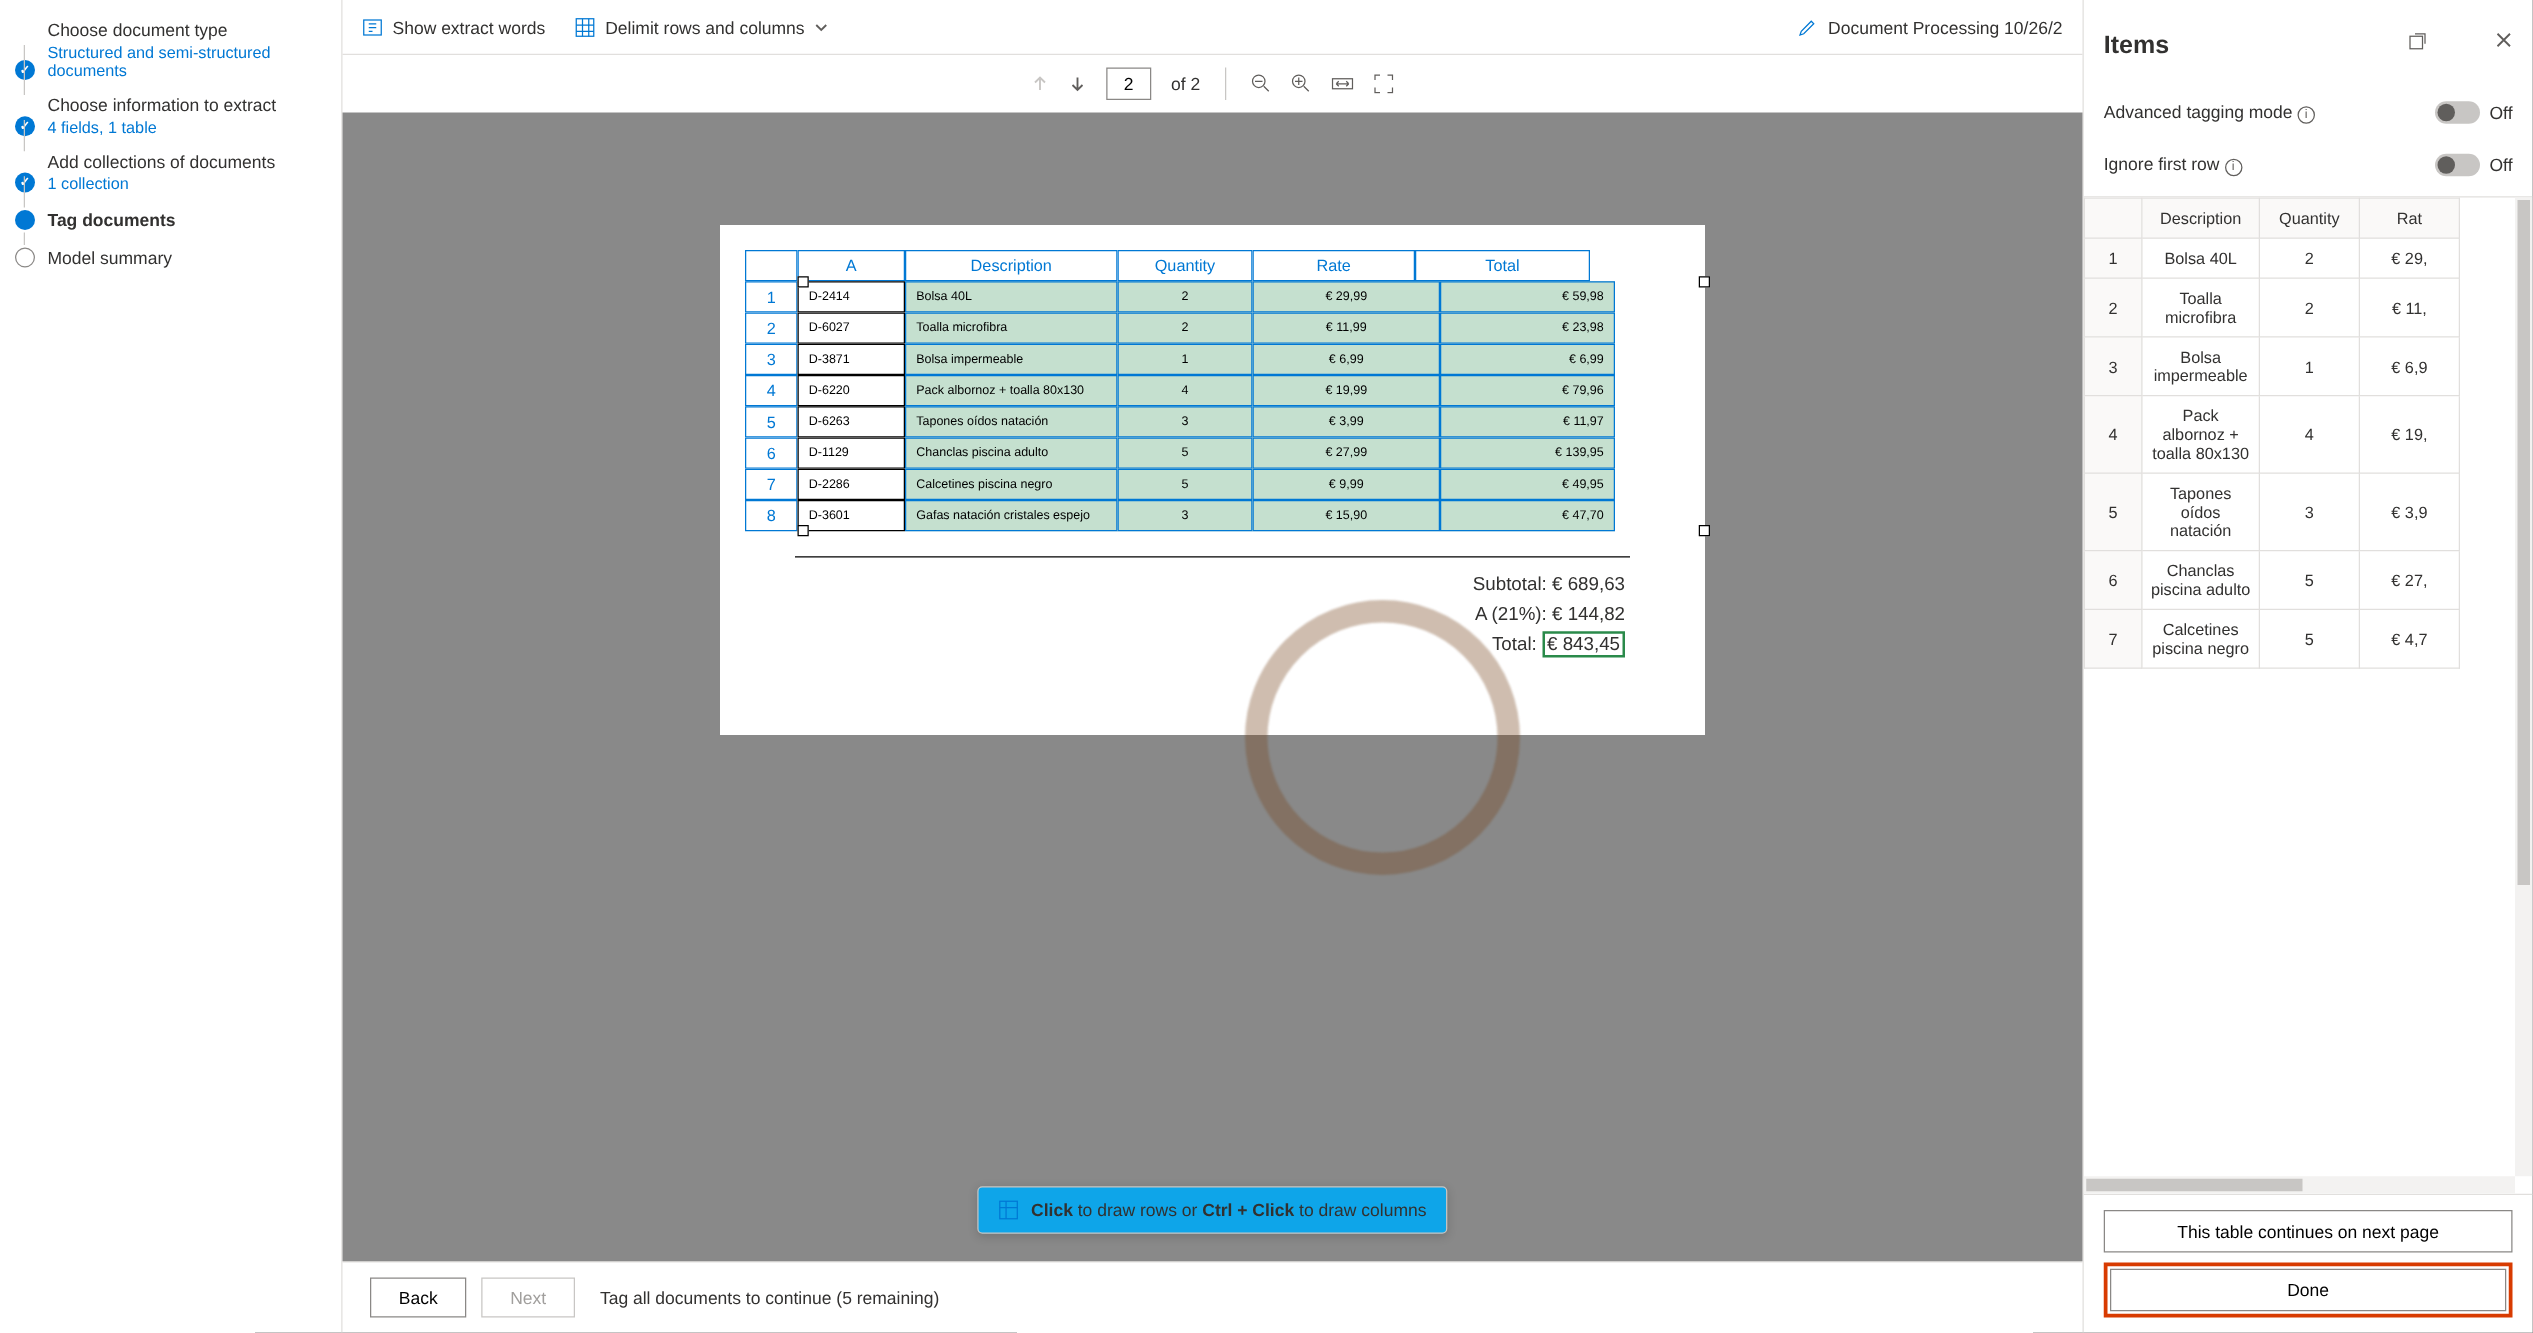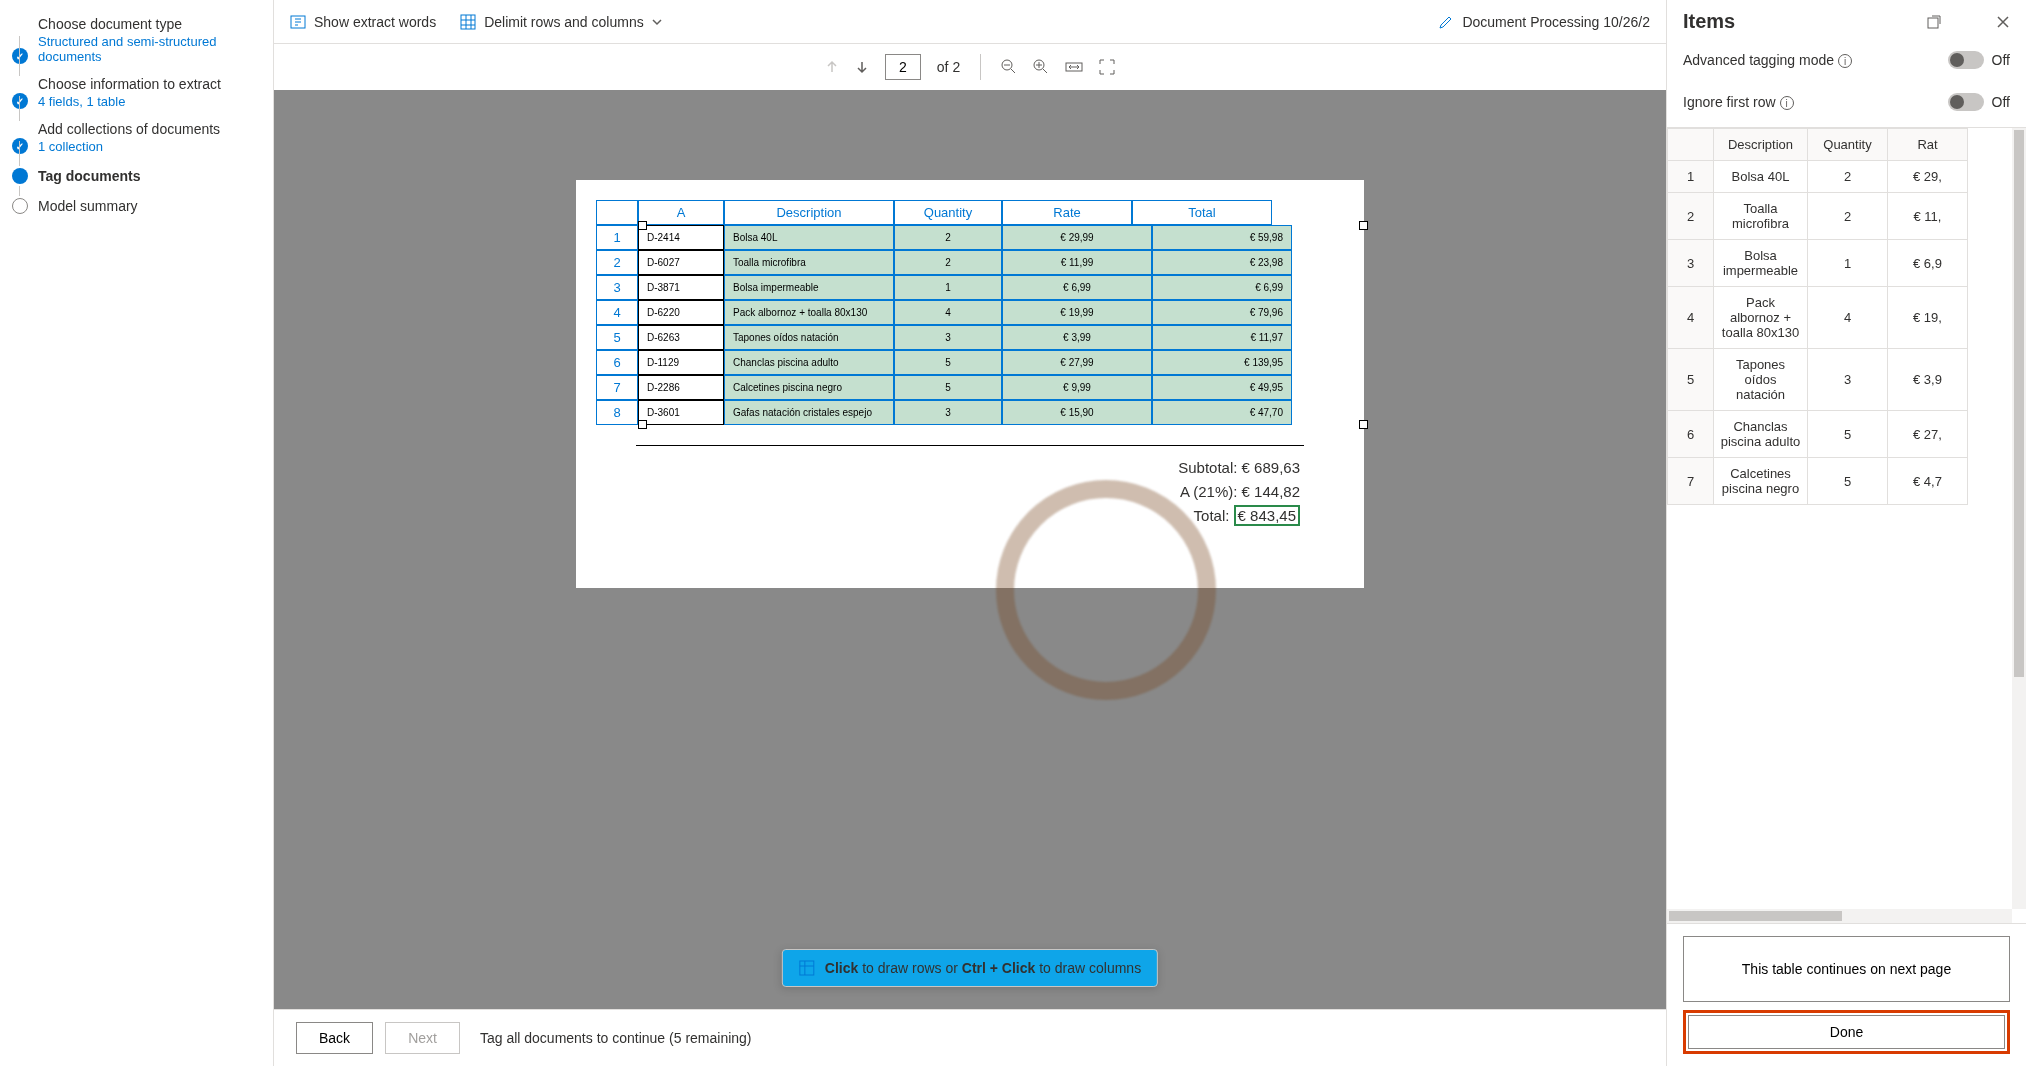--- a/index.html
+++ b/index.html
@@ -69,21 +69,21 @@
 .tip { position:absolute; left:50%; bottom:22px; transform:translateX(-50%); background:#0ea5e9; border:1px solid #c8c6c4; border-radius:4px; box-shadow:0 2px 8px rgba(0,0,0,.15); padding:10px 16px; display:flex; gap:10px; align-items:center; font-size:14px;}
 .tip-icon{color:#0078d4;}
 
 
 .bottom-bar { display:flex; align-items:center; padding:12px 22px; border-top:1px solid #e1dfdd; gap:12px;}
 .btn { padding: 7px 22px; border: 1px solid #8a8886; background: #fff; cursor: pointer; font-size:14px;}
 .btn.dis { color:#a19f9d; border-color:#c8c6c4; }
 
 
 .panel-right { width: 360px; border-left: 1px solid #e1dfdd; display:flex; flex-direction:column;}
-.pr-header { display:flex; align-items:center; padding: 10px 16px; gap: 40px; }
+.pr-header { display:flex; align-items:flex-start; padding: 25px 16px; gap: 40px; }
 .pr-title { font-size: 20px; font-weight:600; flex:1;}
 .pr-ico { color:#605e5c; cursor:pointer; margin-left:14px;}
 .toggle-row { display:flex; align-items:center; padding: 8px 16px 16px;}
 .toggle-row .lbl { flex:1;}
 .toggle { width:36px; height:18px; border-radius:9px; background:#c8c6c4; position:relative; margin-right:8px;}
 .toggle::after{content:"";position:absolute;left:2px;top:2px;width:14px;height:14px;border-radius:50%;background:#605e5c;}
 .info-i{display:inline-flex;width:14px;height:14px;border:1px solid #605e5c;border-radius:50%;align-items:center;justify-content:center;font-size:10px;margin-left:4px;color:#605e5c;}
 
 .rtable-wrap{flex:1;overflow:auto;border-top:1px solid #e1dfdd;border-bottom:1px solid #e1dfdd;position:relative;}
 .rtable{border-collapse:collapse;font-size:13px;}
@@ -92,21 +92,21 @@
 .rtable td.rn{background:#faf9f8;width:46px;}
 .rtable td.desc{width:94px;}
 .rtable td.qty{width:80px;}
 .rtable td.rate{width:80px; white-space: nowrap;}
 .vscroll{position:absolute;right:0;top:0;bottom:14px;width:14px;background:#f3f2f1;}
 .vscroll .thumb{position:absolute;left:2px;right:2px;top:2px;height:70%;background:#c8c6c4;}
 .hscroll{position:absolute;left:0;right:14px;bottom:0;height:14px;background:#f3f2f1;}
 .hscroll .thumb{position:absolute;top:2px;bottom:2px;left:2px;width:50%;background:#c8c6c4;}
 
 .pr-footer{padding:12px 16px;}
-.wide-btn{width:100%;border:1px solid #8a8886;background:#fff;padding:24px;font-size:14px;cursor:pointer;margin-bottom:8px;}
+.wide-btn{width:100%;border:1px solid #8a8886;background:#fff;padding:8px;font-size:14px;cursor:pointer;margin-bottom:8px;}
 .done-wrap{border:3px solid #d83b01;padding:2px;}
 .done-btn{width:100%;border:1px solid #8a8886;background:#fff;padding:8px;font-size:14px;cursor:pointer;}
 svg{display:block;}
 </style>
 </head>
 <body>
 
 <div class="app">
 
   <div class="sidebar-left">

